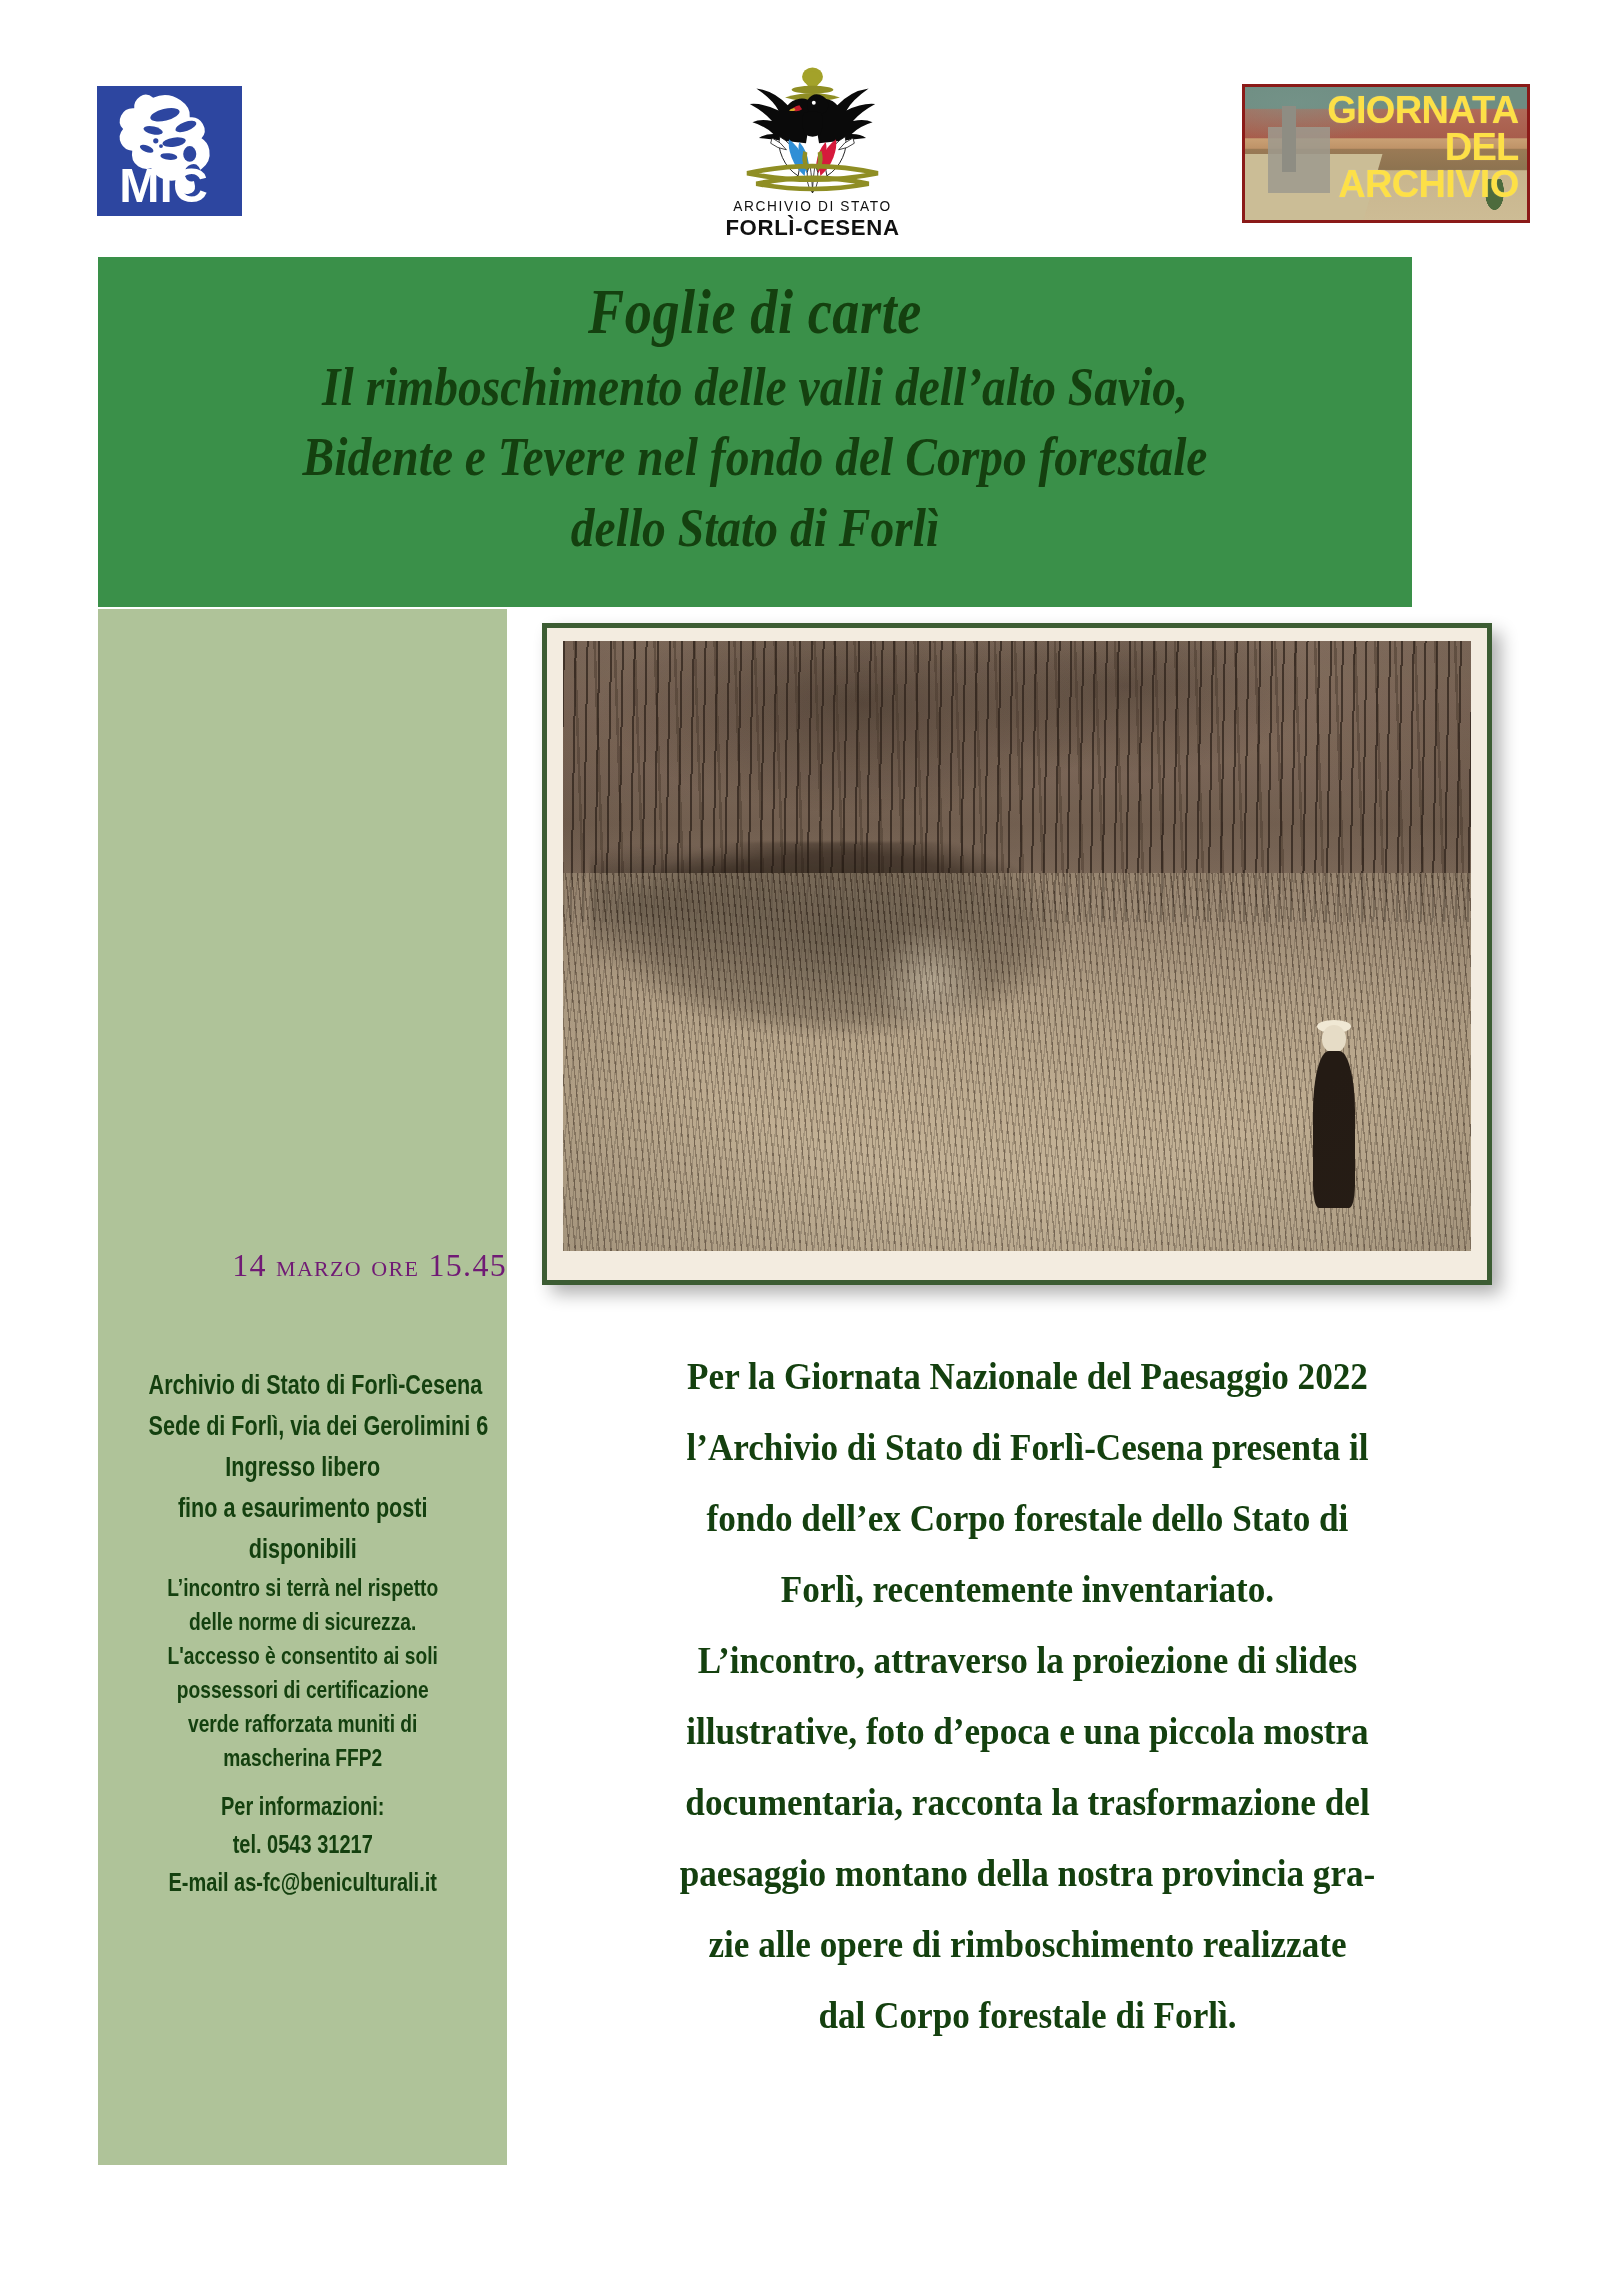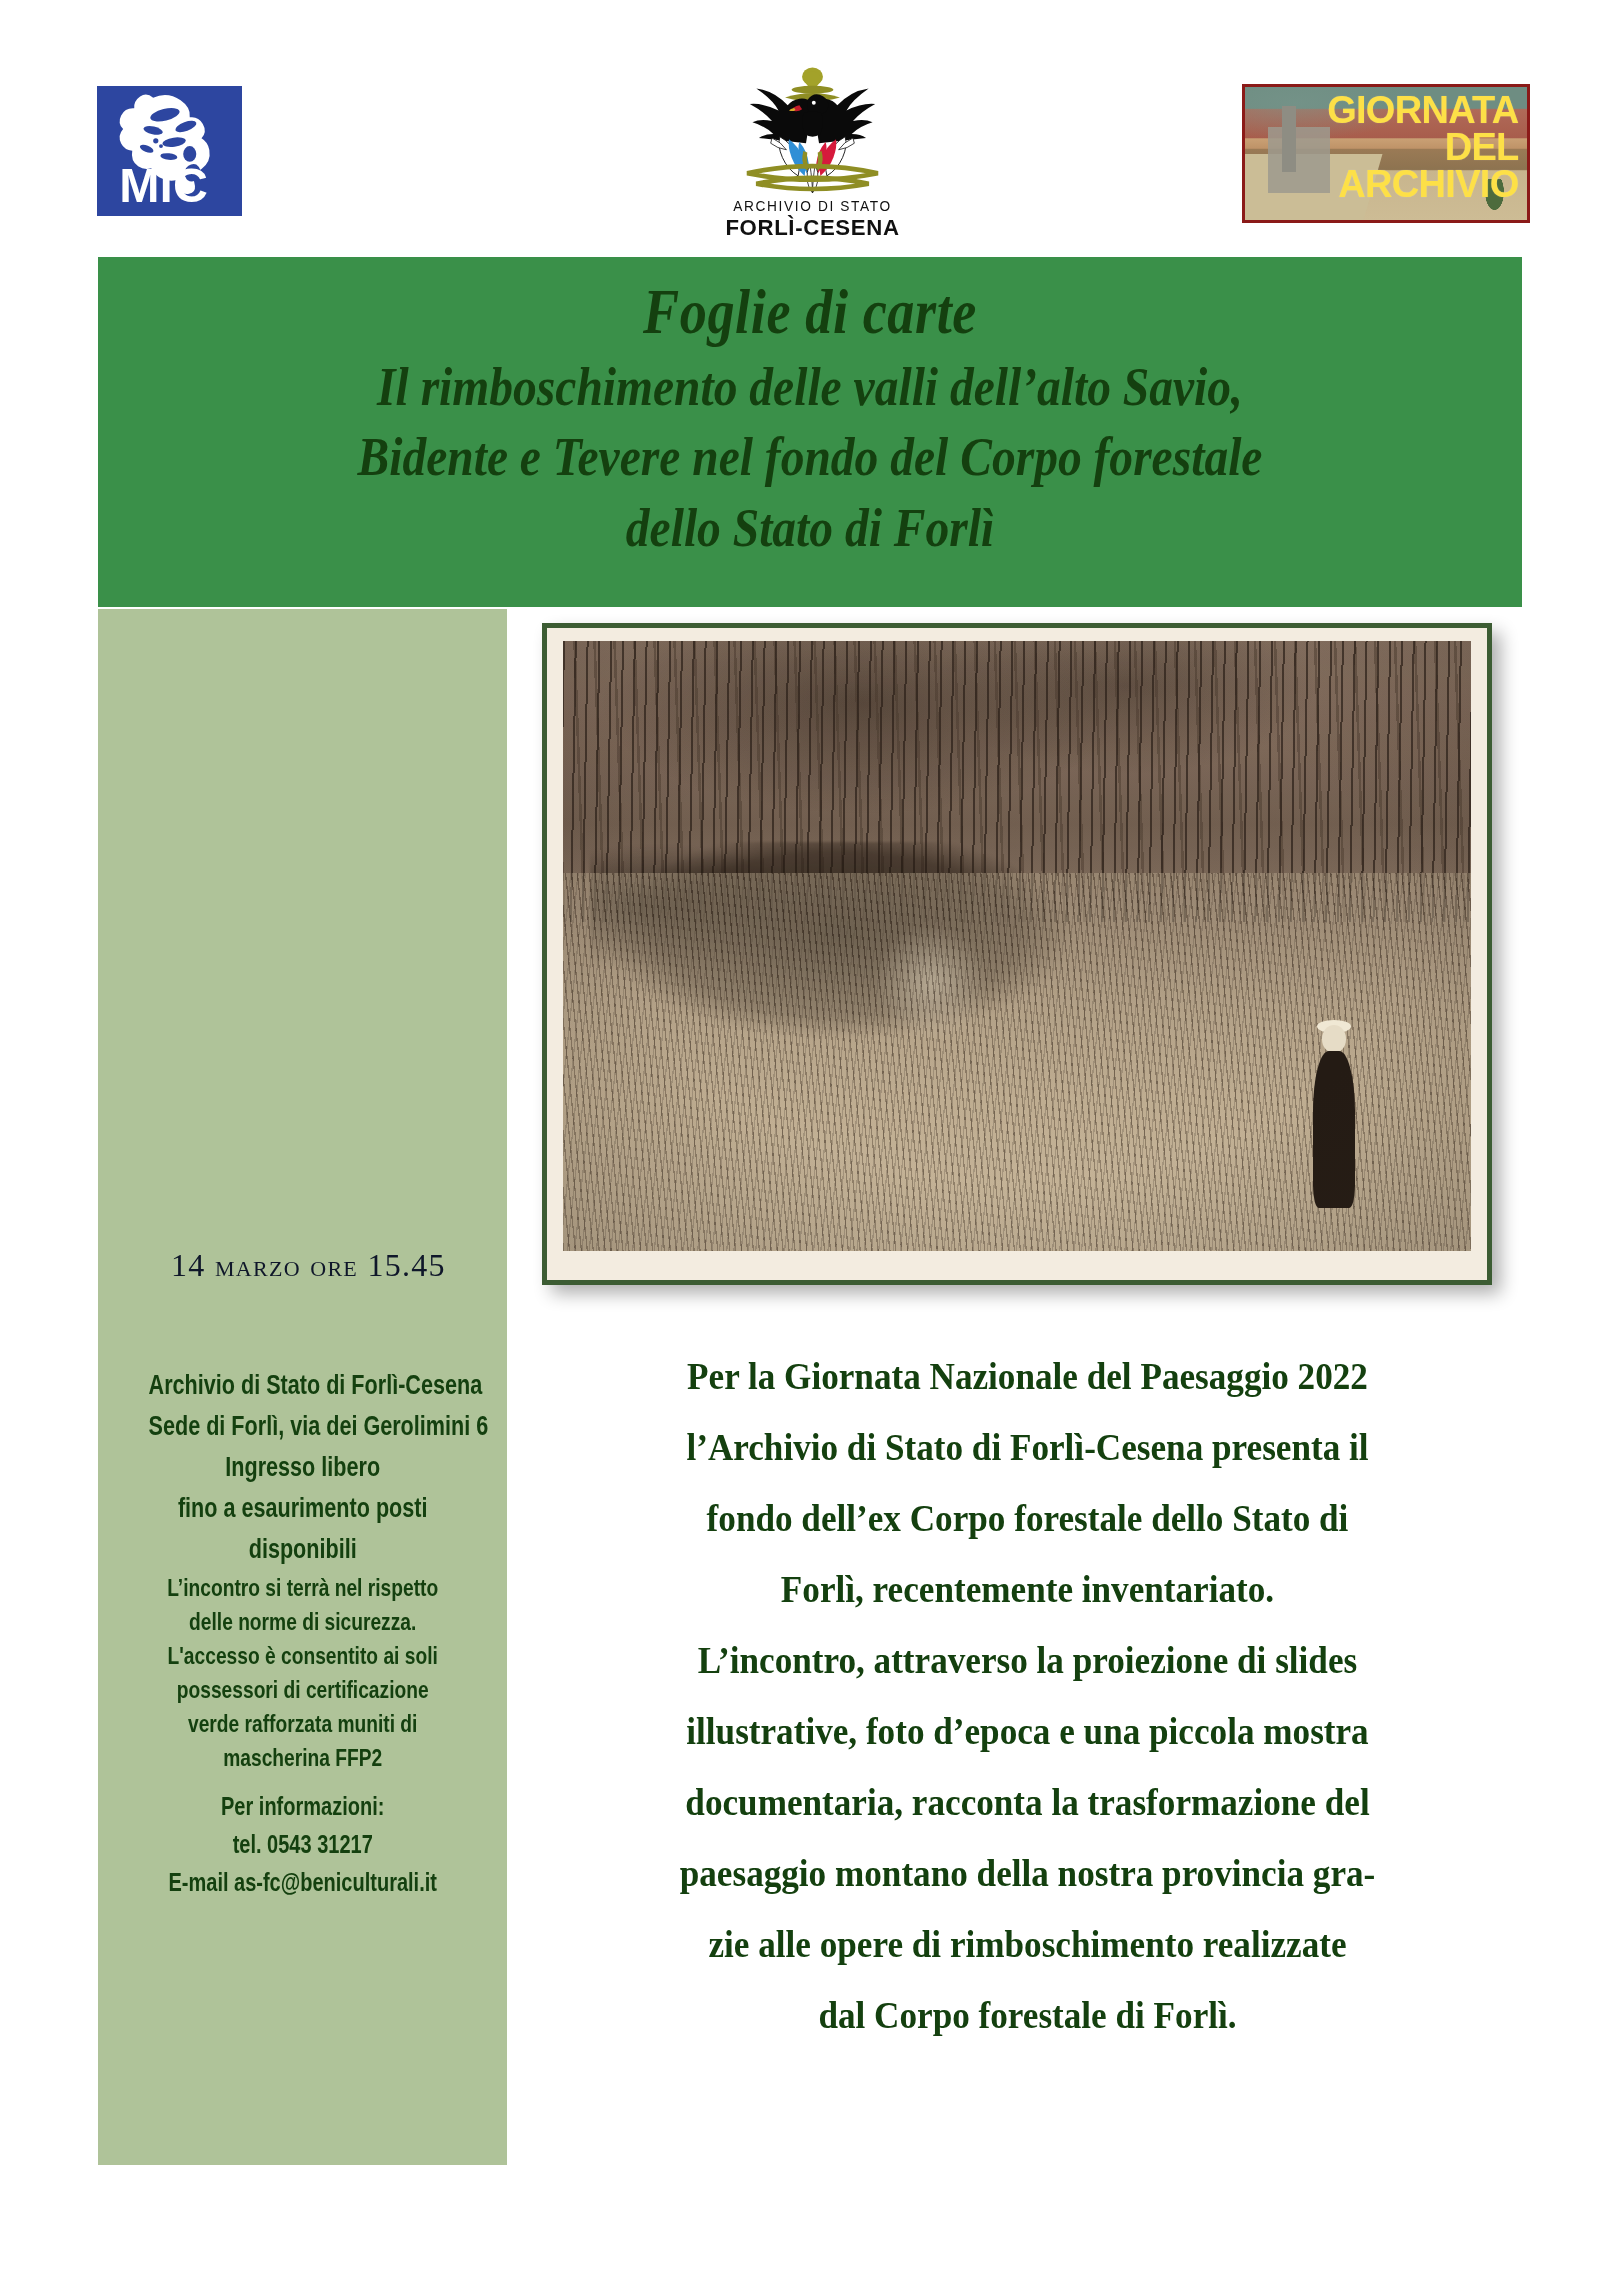--- a/index.html
+++ b/index.html
@@ -101,21 +101,21 @@
     letter-spacing: -0.7px;
     font-size: 38px;
     text-shadow: 0 0 1.3px rgba(255,255,255,.25);
   }
 
   
   .banner {
     position: absolute;
     left: 98px;
     top: 257px;
-    width: 1424px;
+    width: 1314px;
     height: 350px;
     background: #3a9049;
     text-align: center;
     padding-top: 18.3px;
   }
   .banner .t-main {
     font-family: "Liberation Serif", "DejaVu Serif", serif;
     font-style: italic;
     font-weight: bold;
     font-size: 63px;
@@ -143,24 +143,24 @@
     left: 98px;
     top: 609px;
     width: 409px;
     height: 1556px;
     background: #afc399;
   }
   .sidebar .when {
     position: absolute;
     left: 12px; right: 0;
     top: 638px;
-    text-align: center;
+    text-align: right;
     font-family: "Liberation Serif", "DejaVu Serif", serif;
     font-size: 32px;
-    color: #0f172a;
+    color: #701a75;
     letter-spacing: 1.3px;
     font-variant: small-caps;
     white-space: nowrap;
   }
   .sb-block {
     position: absolute;
     left: 11.8px;
     right: 11.8px;
     text-align: center;
     font-family: "Liberation Sans", sans-serif;

